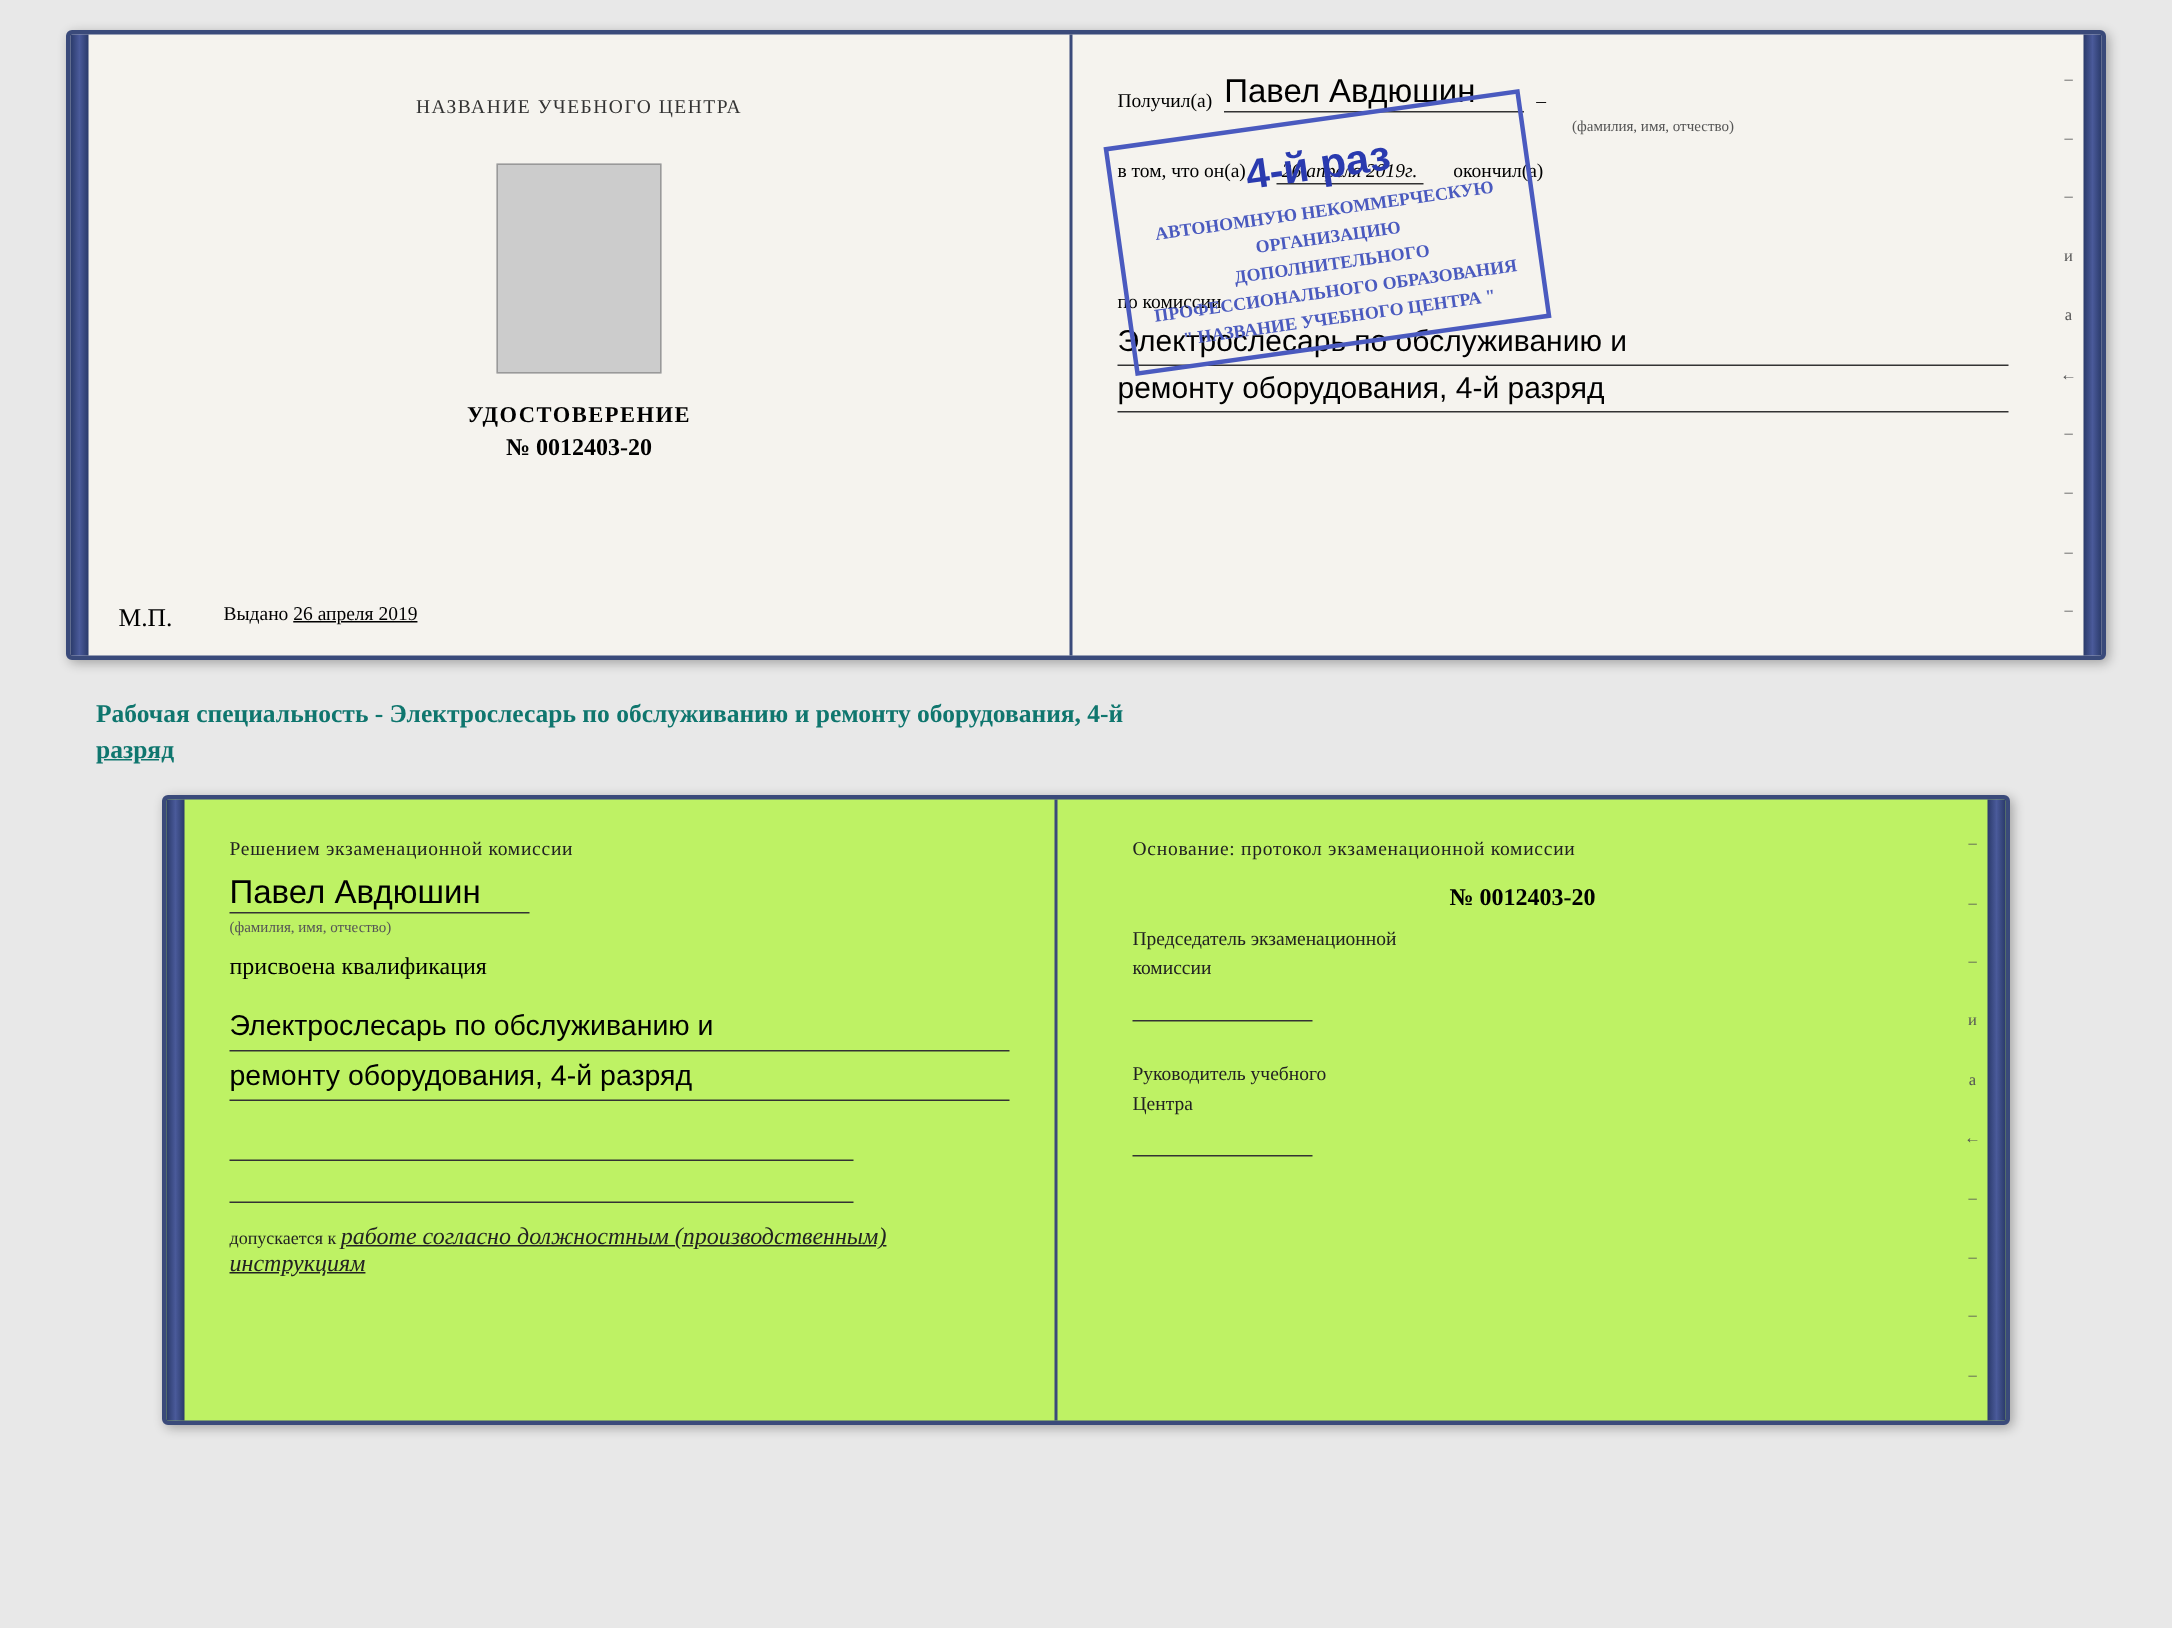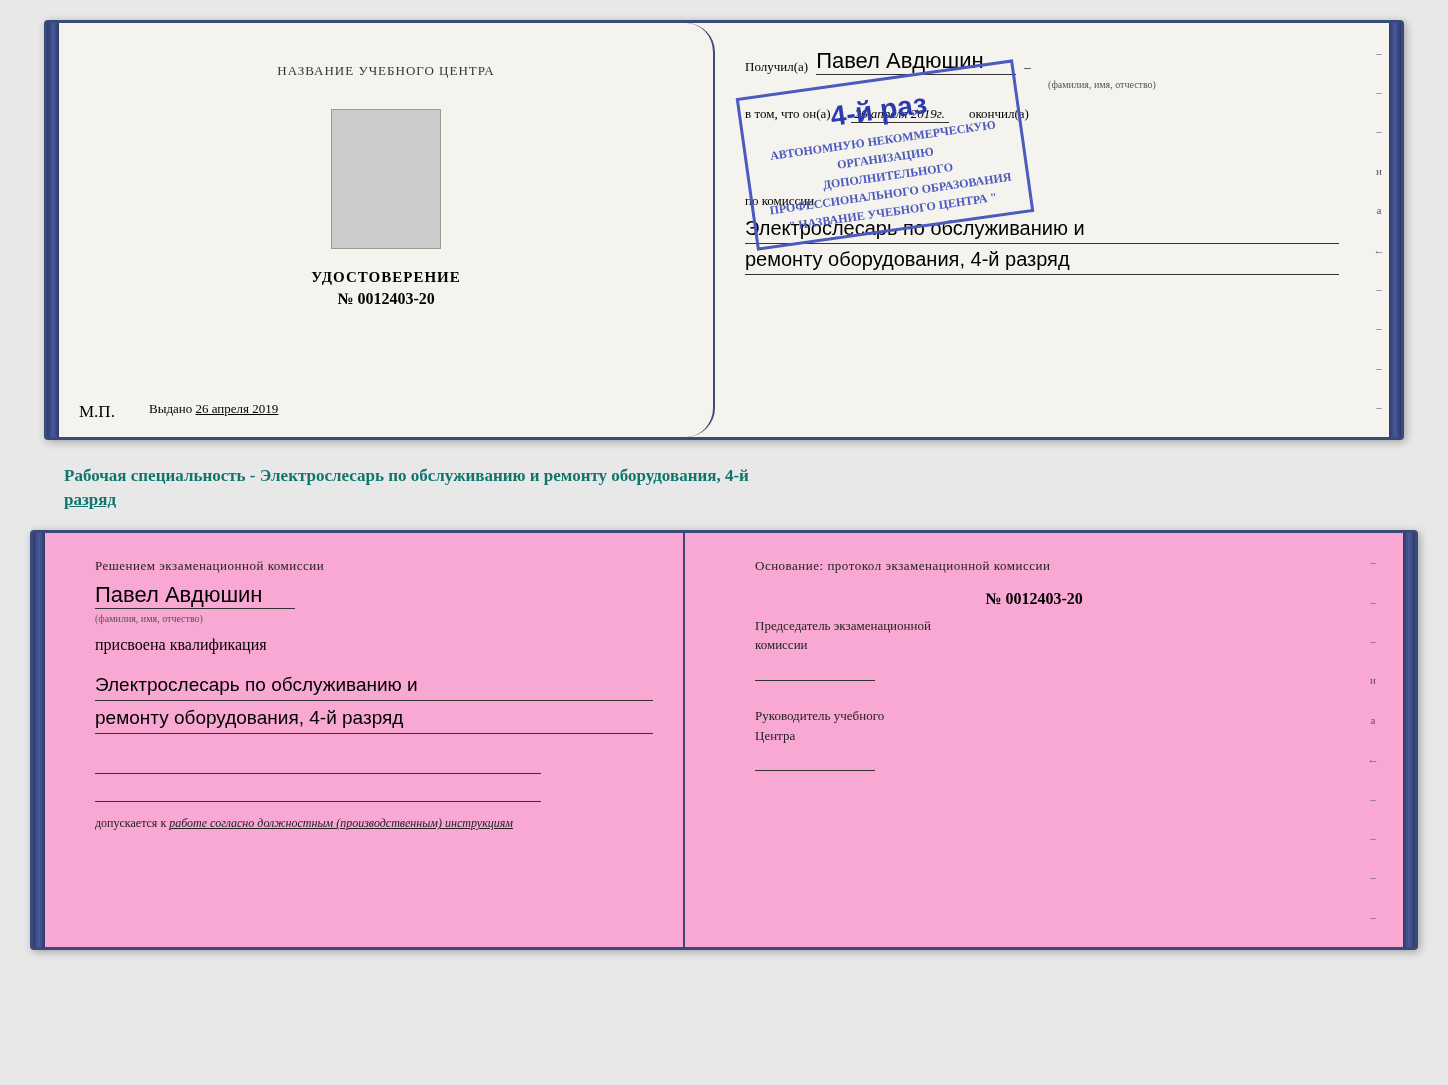--- a/index.html
+++ b/index.html
@@ -34,21 +34,20 @@
     }
 
     .booklet-left {
       flex: 1;
       padding: 30px 30px 20px 30px;
       border-right: 2px solid #3a4a7a;
       display: flex;
       flex-direction: column;
       align-items: center;
       position: relative;
-      border-radius: 29px;
     }
 
     .booklet-right {
       flex: 1;
       padding: 25px 30px 20px 30px;
       position: relative;
     }
 
     .booklet-spine-right {
       width: 12px;
@@ -215,27 +214,26 @@
       font-size: 17px;
       color: #0f766e;
       line-height: 1.4;
       margin-bottom: 10px;
       font-weight: bold;
     }
 
     
     .booklet-bottom {
       display: flex;
-      width: 1388px;
-      background: #f9a8d4;
+      width: 1232px;
+      background: #bef264;
       border: 3px solid #3a4a7a;
       border-radius: 4px;
       min-height: 420px;
       box-shadow: 2px 2px 8px rgba(0,0,0,0.3);
-      gap: 20px;
     }
 
     .bottom-left {
       flex: 1;
       padding: 25px 30px 20px 30px;
       border-right: 2px solid #3a4a7a;
     }
 
     .bottom-right {
       flex: 1;
@@ -294,21 +292,21 @@
     }
 
     .dopuskaetsya-line {
       font-size: 12px;
       margin-top: 14px;
       color: #222;
     }
 
     .dopusk-handwritten {
       font-style: italic;
-      font-size: 12px;
+      font-size: 16px;
       text-decoration: underline;
     }
 
     
     .osnovanie-title {
       font-size: 13px;
       letter-spacing: 0.5px;
       color: #222;
       margin-bottom: 16px;
     }

